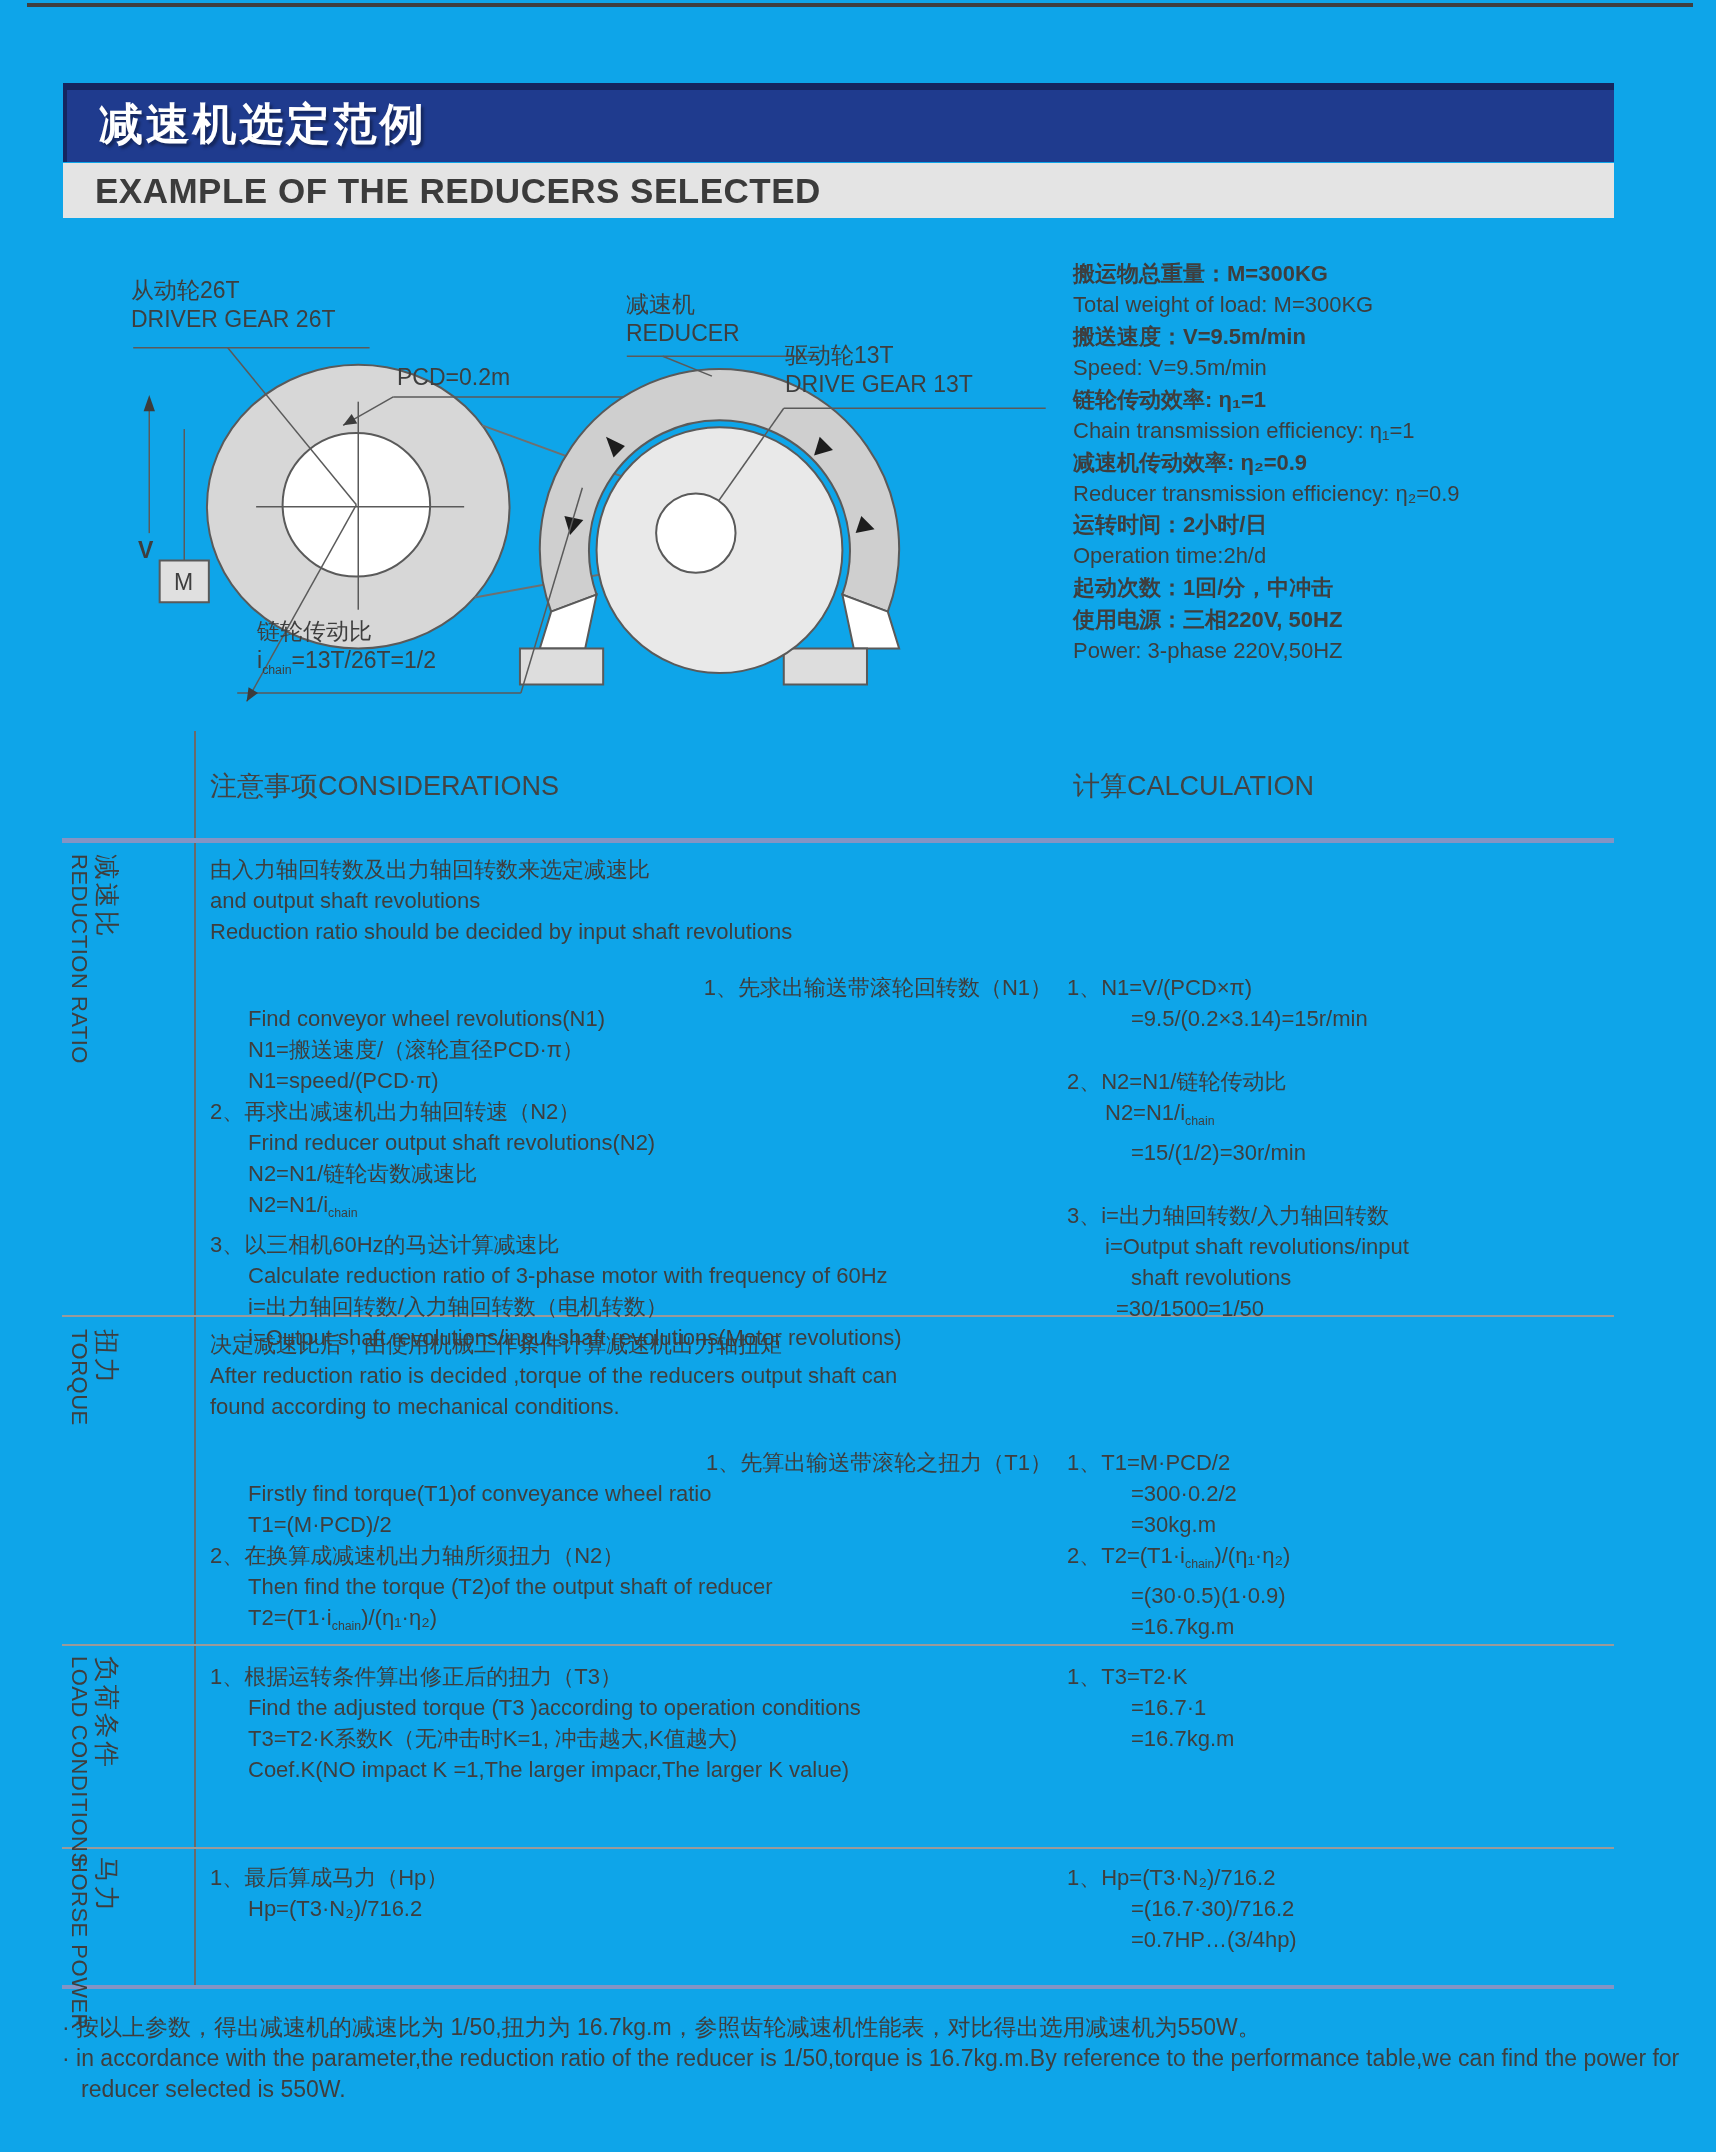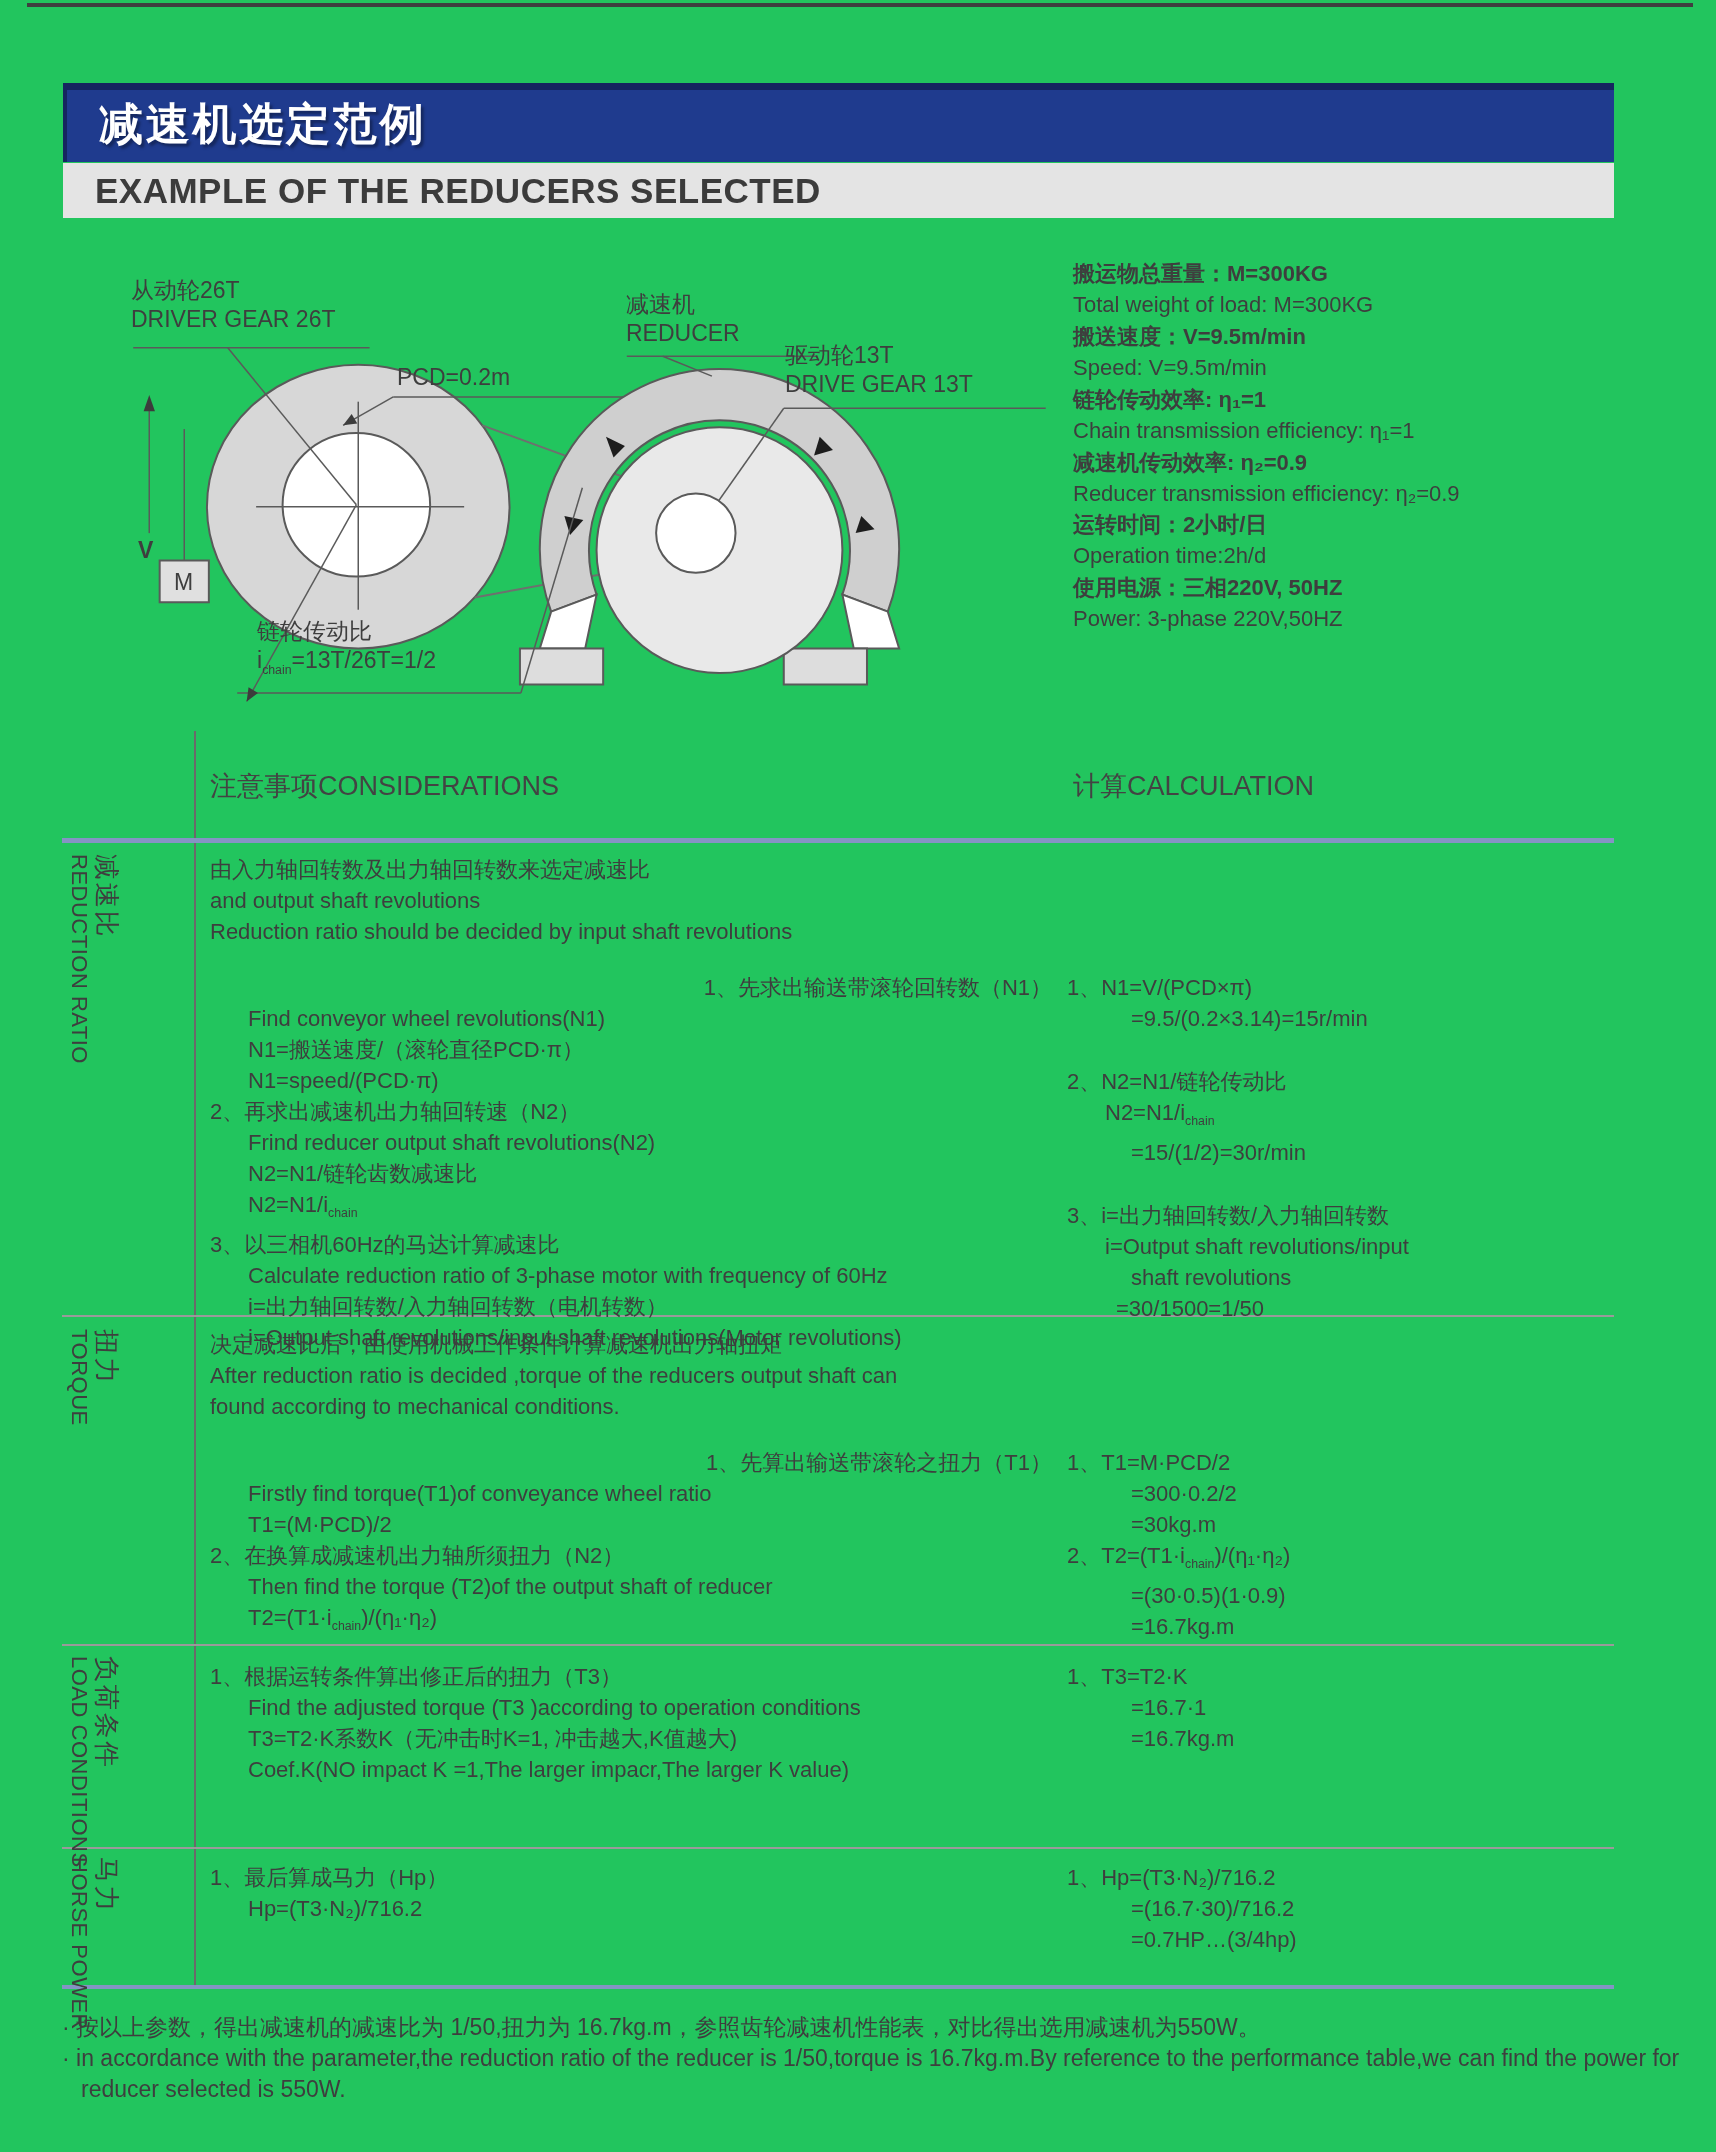--- a/index.html
+++ b/index.html
@@ -1,16 +1,16 @@
 <!DOCTYPE html>
 <html style="font-size:15px"><head>
 <meta charset="utf-8">
 <style>
   html,body{margin:0;padding:0;background:#ffffff;}
-  .page{position:relative;width:1717px;height:2153px;background:#22c55e;overflow:hidden;
+  .page{position:relative;width:1717px;height:2153px;background:#0ea5e9;overflow:hidden;
         font-family:"Liberation Sans","DejaVu Sans",sans-serif;color:#3e3e3e;}
   .abs{position:absolute;}
 
   
   .top-rule{left:26.5px;top:2.8px;width:1666px;height:3.8px;background:#3f3f3f;}
 
   
   .title-bar{left:63px;top:83px;width:1551px;height:79px;background:#1f3b8e;
              border-top:7.6px solid #15265f;border-left:4.7px solid #15265f;box-sizing:border-box;}
   .title-zh{font-size:44px;font-weight:bold;color:#ffffff;line-height:68px;padding-left:32px;
@@ -147,20 +147,21 @@
       <div class="ln spec-zh">搬运物总重量：M=300KG</div>
       <div class="ln spec-en">Total weight of load: M=300KG</div>
       <div class="ln spec-zh">搬送速度：V=9.5m/min</div>
       <div class="ln spec-en">Speed: V=9.5m/min</div>
       <div class="ln spec-zh">链轮传动效率: η₁=1</div>
       <div class="ln spec-en">Chain transmission efficiency: η₁=1</div>
       <div class="ln spec-zh">减速机传动效率: η₂=0.9</div>
       <div class="ln spec-en">Reducer transmission efficiency: η₂=0.9</div>
       <div class="ln spec-zh">运转时间：2小时/日</div>
       <div class="ln spec-en">Operation time:2h/d</div>
+      <div class="ln spec-zh">起动次数：1回/分，中冲击</div>
       <div class="ln spec-zh">使用电源：三相220V, 50HZ</div>
       <div class="ln spec-en">Power: 3-phase 220V,50HZ</div>
     </div>
 
   <div class="abs vline"></div>
   <div class="abs col-head" style="left:210px;top:768px;">注意事项CONSIDERATIONS</div>
   <div class="abs col-head" style="left:1073px;top:768px;text-align:center;">计算CALCULATION</div>
 
   <div class="abs sep-blue" style="top:838px;"></div>
   <div class="abs sep-gray" style="top:1315px;"></div>

